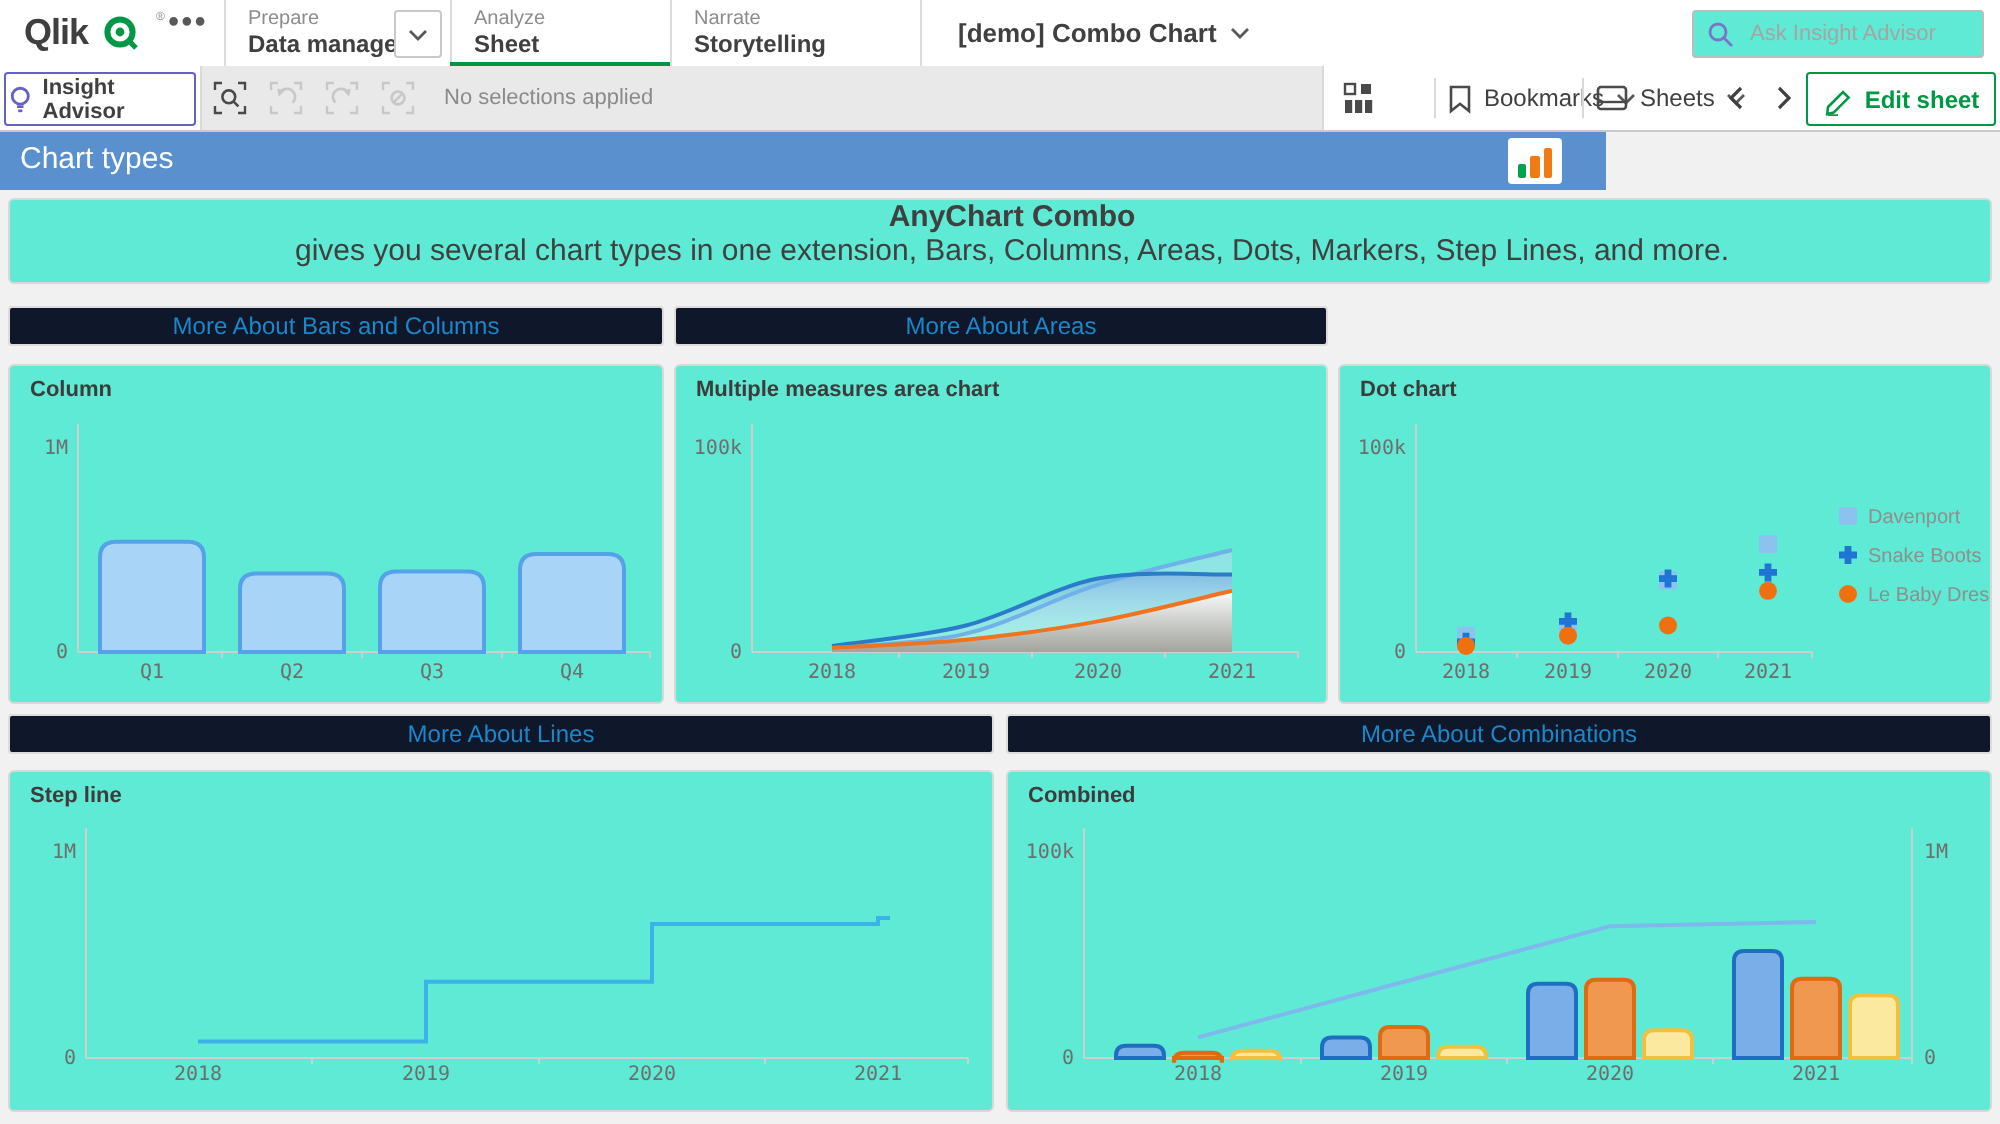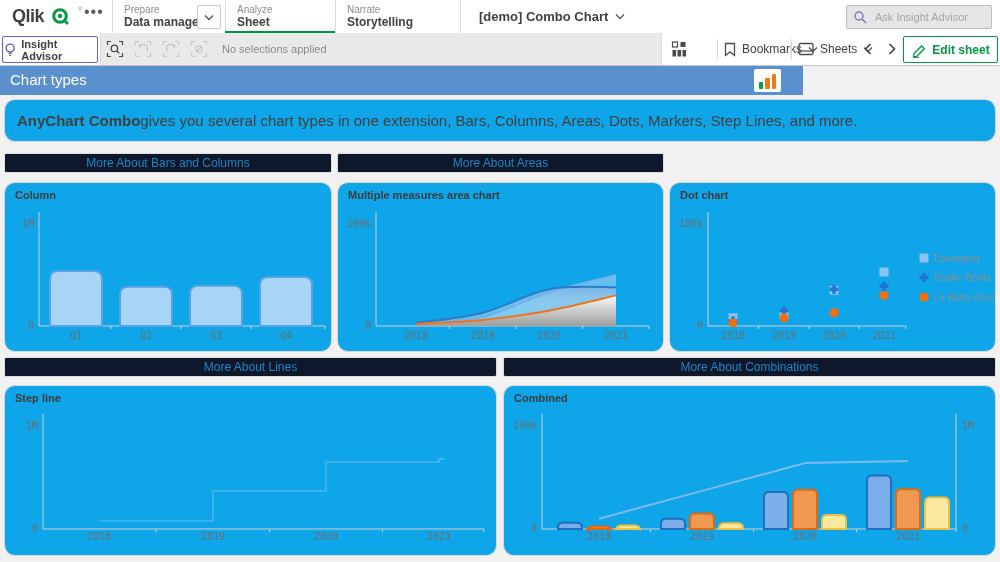--- a/index.html
+++ b/index.html
@@ -13,41 +13,41 @@
   .logo-wrap{position:absolute;left:12px;top:5px;display:flex;align-items:flex-start;gap:6px;}
   .logo-text{font-size:18px;font-weight:bold;color:#3f3f3f;letter-spacing:-0.5px;line-height:22px;}
   .reg{font-size:6px;color:#8a8a8a;margin-top:1px;}
   .ellipsis-btn{position:absolute;left:84px;top:3px;font-size:16px;color:#595959;letter-spacing:1px;cursor:pointer;}
   .tab{position:absolute;top:3px;line-height:13px;cursor:pointer;}
   .tab .small{font-size:10px;color:#8c8c8c;}
   .tab .big{font-size:12px;font-weight:bold;color:#404040;}
   .dd-box{position:absolute;left:197px;top:5px;width:22px;height:22px;border:1px solid #c9c9c9;border-radius:2px;display:flex;align-items:center;justify-content:center;background:#fff;cursor:pointer;}
   .tab-underline{position:absolute;left:225px;top:31px;width:110px;height:3px;background:#00953f;}
   .app-title{position:absolute;left:479px;top:9px;font-size:13px;font-weight:bold;color:#404040;display:flex;align-items:center;gap:7px;cursor:pointer;}
-  .searchbox{position:absolute;left:846px;top:5px;width:144px;height:22px;border:1px solid #bdbdbd;border-radius:2px;background:#e5e5e5;}
+  .searchbox{position:absolute;left:846px;top:5px;width:144px;height:22px;border:1px solid #bdbdbd;border-radius:2px;background:#5eead4;}
   .searchbox input{position:absolute;left:26px;top:0;width:114px;height:20px;border:none;outline:none;font-size:11px;color:#707070;font-family:"Liberation Sans",sans-serif;background:transparent;}
   .searchbox input::placeholder{color:#a5a5a5;}
   .searchbox svg{position:absolute;left:6px;top:4px;}
   
   #toolbar{position:absolute;left:0;top:33px;width:1000px;height:32px;background:#fff;border-bottom:1px solid #c9c9c9;}
   .tb-gray{position:absolute;left:100px;top:0;width:560px;height:32px;background:#e9e9e9;border-left:1px solid #d9d9d9;border-right:1px solid #d9d9d9;}
   .ia-btn{position:absolute;left:2px;top:3px;height:25px;width:94px;border:1px solid #6462c4;border-radius:2px;background:#fff;display:flex;align-items:center;justify-content:center;gap:4px;font-size:11px;font-weight:bold;color:#404040;cursor:pointer;}
   .tb-icon{position:absolute;top:7px;width:18px;height:18px;cursor:pointer;}
   .nosel{position:absolute;left:222px;top:10px;font-size:11px;color:#8a8a8a;}
   .tb-div{position:absolute;top:6px;width:1px;height:20px;background:#d9d9d9;}
   .tb-group{position:absolute;top:0;height:32px;display:flex;align-items:center;gap:6px;font-size:12px;color:#404040;cursor:pointer;}
   .arrow-btn{position:absolute;top:0;width:20px;height:32px;display:flex;align-items:center;justify-content:center;cursor:pointer;}
   .edit-btn{position:absolute;left:903px;top:3px;width:93px;height:25px;border:1px solid #009845;border-radius:2px;background:#fff;display:flex;align-items:center;justify-content:center;gap:6px;font-size:12px;font-weight:bold;color:#009845;cursor:pointer;}
   
   #bluebar{position:absolute;left:0;top:66px;width:803px;height:29px;background:#5a90ce;}
   #bluebar .sheet-title{position:absolute;left:10px;top:5px;font-size:15px;color:#fff;}
   .chart-type-icon{position:absolute;right:22px;top:3px;width:27px;height:23px;background:#fff;border-radius:2px;display:flex;align-items:flex-end;gap:2px;padding:3px 5px;box-sizing:border-box;cursor:pointer;}
   .chart-type-icon i{display:block;width:5px;border-radius:1px;}
   
-  .panel{position:absolute;background:#0ea5e9;border:1px solid #d8d8d8;border-radius:11px;box-sizing:border-box;}
+  .panel{position:absolute;background:#5eead4;border:1px solid #d8d8d8;border-radius:3px;box-sizing:border-box;flex-direction:column;}
   .chart-title{position:absolute;left:10px;top:6px;font-size:11px;font-weight:bold;color:#3c3c3c;z-index:2;}
   .banner{display:flex;align-items:center;padding-left:12px;font-size:15px;color:#404040;}
   .link-bar{display:flex;align-items:center;justify-content:center;font-size:12px;color:#1b87c9;cursor:pointer;background:#0f172a;border:1px solid #dcdcdc;border-radius:2px;box-sizing:border-box;}
   .panel svg.chart{position:absolute;left:0;top:0;}
   svg text{font-family:"DejaVu Sans Mono",monospace;font-size:10px;fill:#6e6e6e;}
   svg text.legend-label{font-family:"Liberation Sans",sans-serif;font-size:10px;fill:#8f8f8f;}
 </style>
 </head>
 <body>
 

